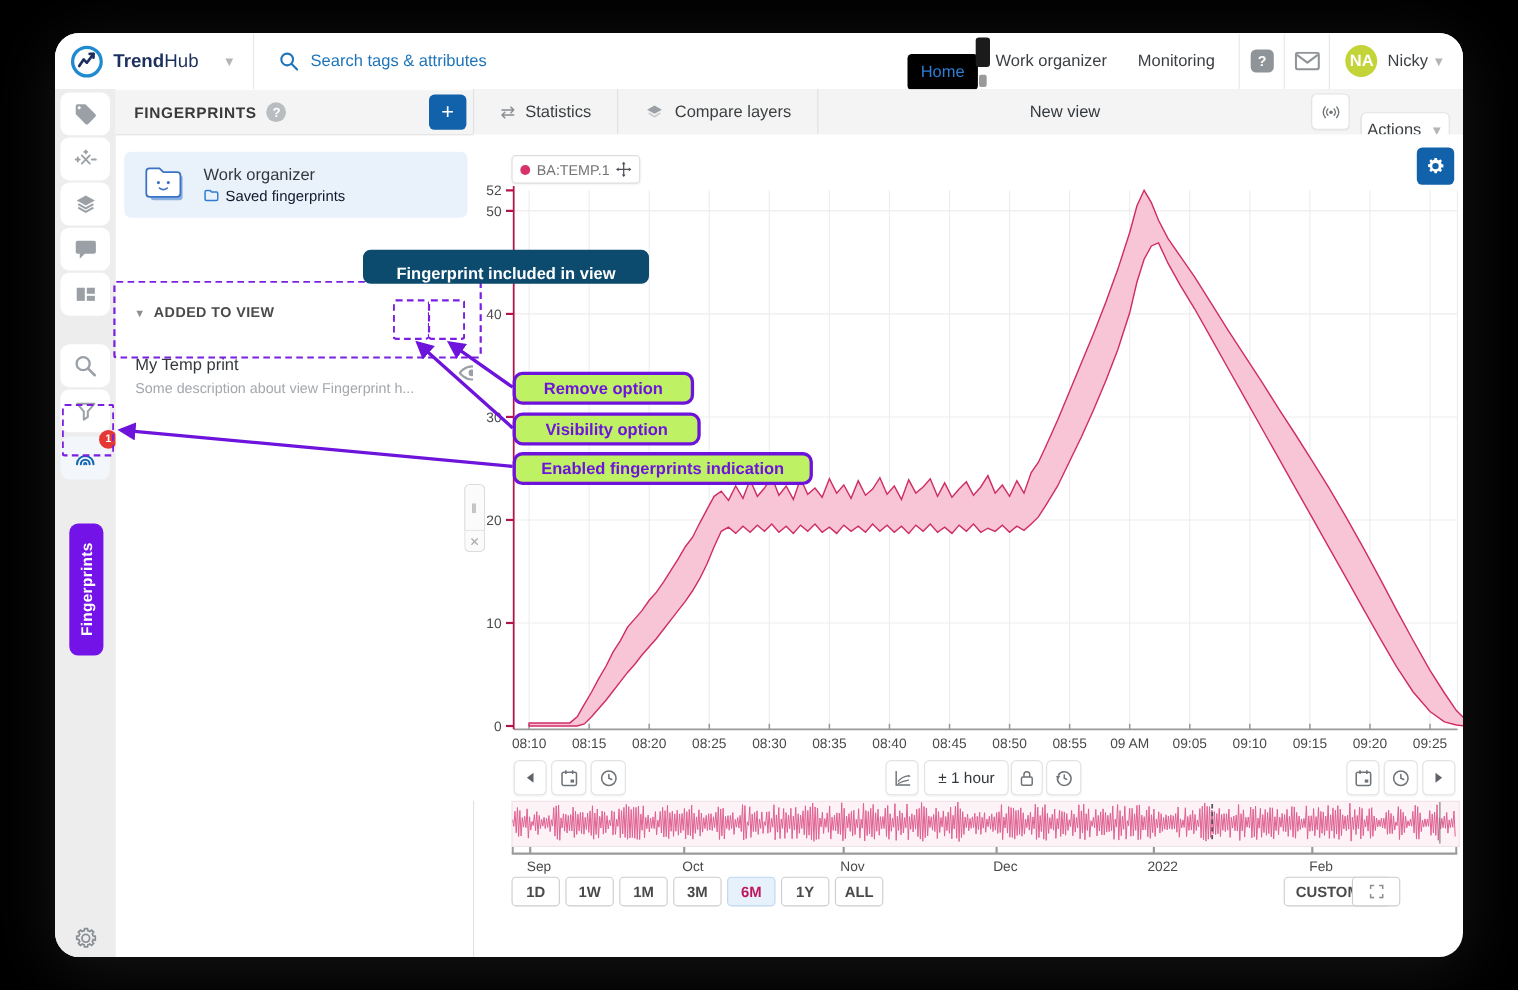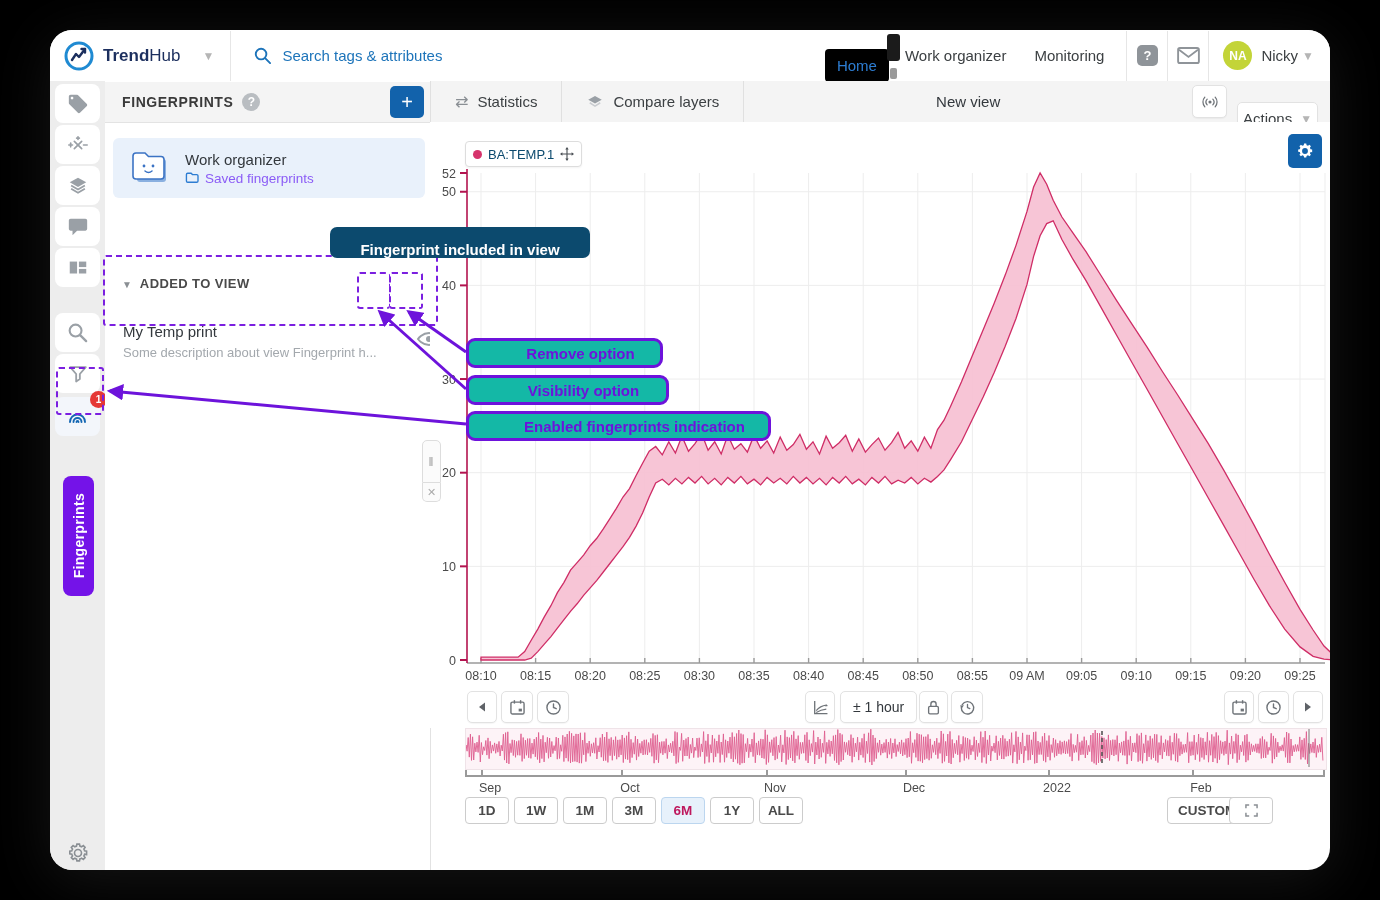--- a/index.html
+++ b/index.html
@@ -16,21 +16,21 @@
   .caret{color:#b5b5b5;font-size:12px;}
   .vdiv{width:1px;height:50px;background:#e6e6e6;margin:0 0;}
   .searchbox{display:flex;align-items:center;gap:10px;padding-left:22px;flex:1;}
   .search-text{color:#1d74ba;font-size:15px;}
   .nav{display:flex;align-items:center;gap:4px;margin-right:10px;}
   .nav-item{font-size:15px;color:#3c4043;padding:8px 12px;border-radius:4px;cursor:pointer;white-space:nowrap;}
   .nav-item.active{color:#2d7dd2;background:#000000;margin-top:19px;}
   .iconbtn{width:40px;height:40px;display:flex;align-items:center;justify-content:center;cursor:pointer;}
   .helpsq{width:21px;height:21px;border-radius:5px;background:#8f9499;color:#fff;font-size:13px;font-weight:700;
     display:flex;align-items:center;justify-content:center;}
-  .avatar{width:29px;height:29px;border-radius:50%;background:#c3d438;color:#fff;font-size:12px;font-weight:700;
+  .avatar{width:29px;height:29px;border-radius:50%;background:#c3d438;color:#fff;font-size:15px;font-weight:700;
     display:flex;align-items:center;justify-content:center;}
   .username{font-size:15px;color:#3c4043;margin:0 4px 0 9px;}
   
   .rail{position:absolute;left:0;top:51px;width:55px;height:789px;background:#ededed;border-right:1px solid #dedede;}
   .tile{position:absolute;left:5px;width:45px;height:39px;background:#fff;border-radius:8px;
     display:flex;align-items:center;justify-content:center;cursor:pointer;}
   .badge{position:absolute;top:-6px;right:-7px;width:17px;height:17px;border-radius:50%;background:#e53835;
     color:#fff;font-size:10px;font-weight:700;display:flex;align-items:center;justify-content:center;}
   .fp-tab{position:absolute;left:13px;top:395px;width:31px;height:120px;background:#7413e8;border-radius:8px;
     display:flex;align-items:center;justify-content:center;cursor:pointer;}
@@ -40,43 +40,43 @@
   .panel-header{position:absolute;left:0;top:1px;width:100%;height:40px;background:#f4f4f4;border-bottom:1px solid #e3e3e3;
     display:flex;align-items:center;}
   .panel-title{font-size:14px;font-weight:700;letter-spacing:.6px;color:#3a3a3a;margin-left:17px;}
   .qcircle{width:18px;height:18px;border-radius:50%;background:#b9bdc1;color:#fff;font-size:12px;font-weight:700;
     display:flex;align-items:center;justify-content:center;margin-left:9px;}
   .addbtn{position:absolute;right:6px;top:4px;width:34px;height:32px;background:#1262ab;border-radius:5px;color:#fff;
     font-size:20px;display:flex;align-items:center;justify-content:center;cursor:pointer;}
   .wo-card{position:absolute;left:8px;top:57px;width:312px;height:60px;background:#e9f1fb;border-radius:6px;
     display:flex;align-items:center;cursor:pointer;}
   .wo-title{font-size:15px;color:#33383d;}
-  .wo-link{font-size:13.5px;color:#8b5cf6;display:flex;align-items:center;gap:6px;margin-top:3px;}
+  .wo-link{font-size:13.5px;color:#0f172a;display:flex;align-items:center;gap:6px;margin-top:3px;}
   .section-label{position:absolute;left:17px;top:195px;font-size:13px;font-weight:700;letter-spacing:.4px;color:#4a4a4a;}
   .item-title{font-size:15px;color:#33383d;}
   .item-desc{font-size:13px;color:#a3a8ad;margin-top:5px;white-space:nowrap;}
   
   .dashed{position:absolute;border:2px dashed #7b1fe0;border-radius:3px;pointer-events:none;z-index:60;}
   .callout-fill{position:absolute;background:#0c4a6e;border-radius:7px;color:#fff;font-size:15px;font-weight:700;
     display:flex;align-items:flex-end;justify-content:center;z-index:62;}
-  .callout-line{position:absolute;background:#14b8a6;border:3px solid #6d13db;border-radius:9px;color:#6d13db;
-    font-size:15px;font-weight:700;display:flex;align-items:center;justify-content:center;z-index:62;padding-left:32px;}
+  .callout-line{position:absolute;background:#bef264;border:3px solid #6d13db;border-radius:9px;color:#6d13db;
+    font-size:15px;font-weight:700;display:flex;align-items:center;justify-content:center;z-index:62;}
   
   .charttool{position:absolute;left:380px;top:51px;width:900px;height:41px;background:#f4f4f4;border-bottom:1px solid #e3e3e3;
     display:flex;align-items:center;}
   .tab{height:100%;display:flex;align-items:center;gap:9px;padding:0 24px;border-right:1px solid #e0e0e0;
     font-size:15px;color:#3c4043;cursor:pointer;}
   .tab:first-child{border-left:1px solid #e0e0e0;}
   .view-title{flex:1;text-align:center;font-size:15px;color:#33383d;}
   .toolbtn{height:31px;background:#fff;border:1px solid #e2e2e2;border-radius:5px;display:flex;align-items:center;
     justify-content:center;cursor:pointer;box-shadow:0 1px 1px rgba(0,0,0,.04);}
   
   .chartarea{position:absolute;left:380px;top:92px;width:900px;height:569px;background:#fff;}
   .chip{position:absolute;left:35px;top:19px;height:24px;background:#fff;border:1px solid #ddd;border-radius:4px;
-    display:flex;align-items:center;gap:6px;padding:0 7px;font-size:13px;color:#0c4a6e;cursor:pointer;box-shadow:0 1px 2px rgba(0,0,0,.05);}
+    display:flex;align-items:center;gap:6px;padding:0 7px;font-size:13px;color:#737373;cursor:pointer;box-shadow:0 1px 2px rgba(0,0,0,.05);}
   .dot{width:9px;height:9px;border-radius:50%;background:#d6336c;}
   .gearbtn{position:absolute;right:8px;top:12px;width:34px;height:34px;background:#1262ab;border-radius:5px;
     display:flex;align-items:center;justify-content:center;color:#fff;font-size:19px;cursor:pointer;}
   .handle{position:absolute;left:-8px;top:318px;width:19px;height:62px;z-index:20;}
   .handle .h-top{height:41px;background:#fbfbfb;border:1px solid #ddd;border-radius:5px 5px 0 0;
     display:flex;align-items:center;justify-content:center;color:#9a9a9a;font-size:12px;letter-spacing:1px;cursor:pointer;}
   .handle .h-bot{height:18px;background:#fbfbfb;border:1px solid #ddd;border-top:none;border-radius:0 0 5px 5px;
     display:flex;align-items:center;justify-content:center;color:#aaa;font-size:11px;cursor:pointer;}
   
   .timebar{position:absolute;left:380px;top:661px;width:900px;height:37px;background:#fff;}

